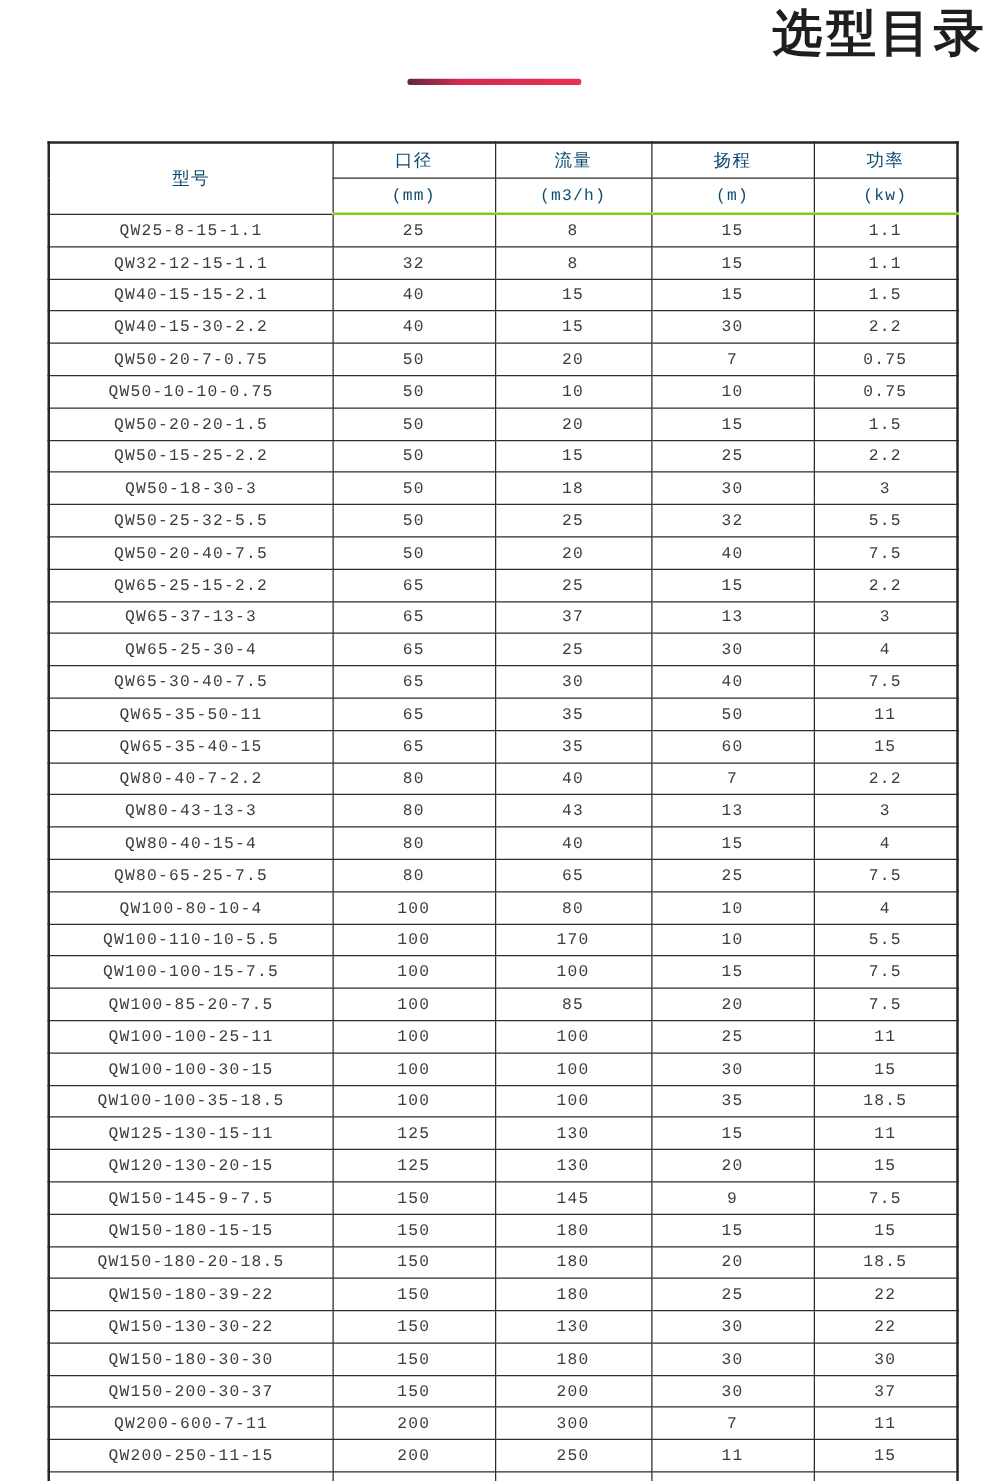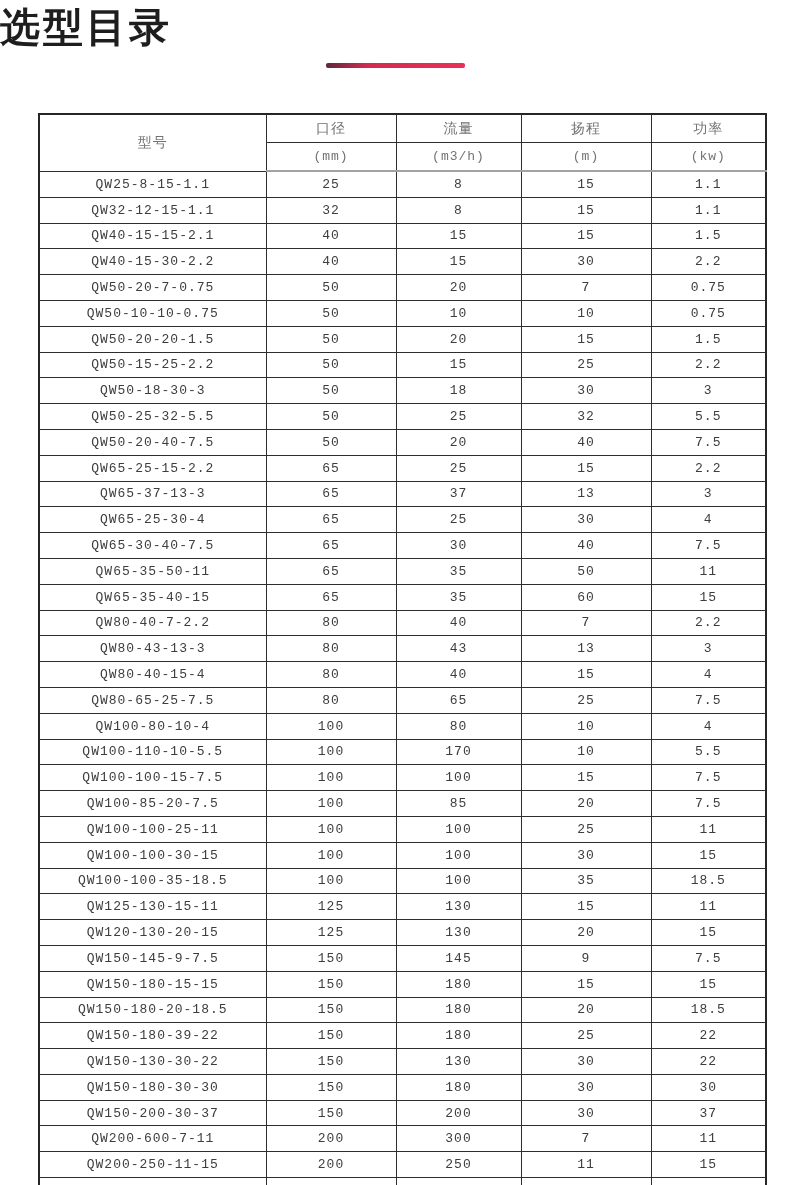--- a/index.html
+++ b/index.html
@@ -13,21 +13,21 @@
   }
   .page {
     width: 790px;
     height: 1185px;
     position: relative;
     background: #ffffff;
   }
   .page-title {
     margin: 0;
     padding-top: 4px;
-    text-align: left;
+    text-align: right;
     font-family: "DejaVu Sans", "Liberation Sans", sans-serif;
     font-weight: bold;
     font-size: 40px;
     line-height: 46px;
     letter-spacing: 3px;
     color: #1e1e1e;
   }
   .accent-bar {
     width: 139px;
     height: 5px;
@@ -47,31 +47,31 @@
     border: 1px solid #2d2d2d;
     text-align: center;
     vertical-align: middle;
     padding: 0;
     overflow: hidden;
     white-space: nowrap;
   }
   .catalog-table thead th {
     font-weight: normal;
     font-size: 14px;
-    color: #737373;
+    color: #0c4a6e;
     height: 27px;
     letter-spacing: 1px;
     font-family: "DejaVu Sans", "Liberation Sans", sans-serif;
   }
   .catalog-table thead th.unit-cell {
     font-family: "Liberation Mono", "DejaVu Sans Mono", monospace;
     font-size: 13px;
   }
   .catalog-table thead tr:last-child th {
-    border-bottom: 2px solid #a3a3a3;
+    border-bottom: 2px solid #84cc16;
   }
   .catalog-table tbody td {
     font-size: 13px;
     color: #3d3d3d;
     height: 24.8px;
     letter-spacing: 1px;
   }
   .catalog-table tbody tr.partial-row td {
     height: 20px;
   }

